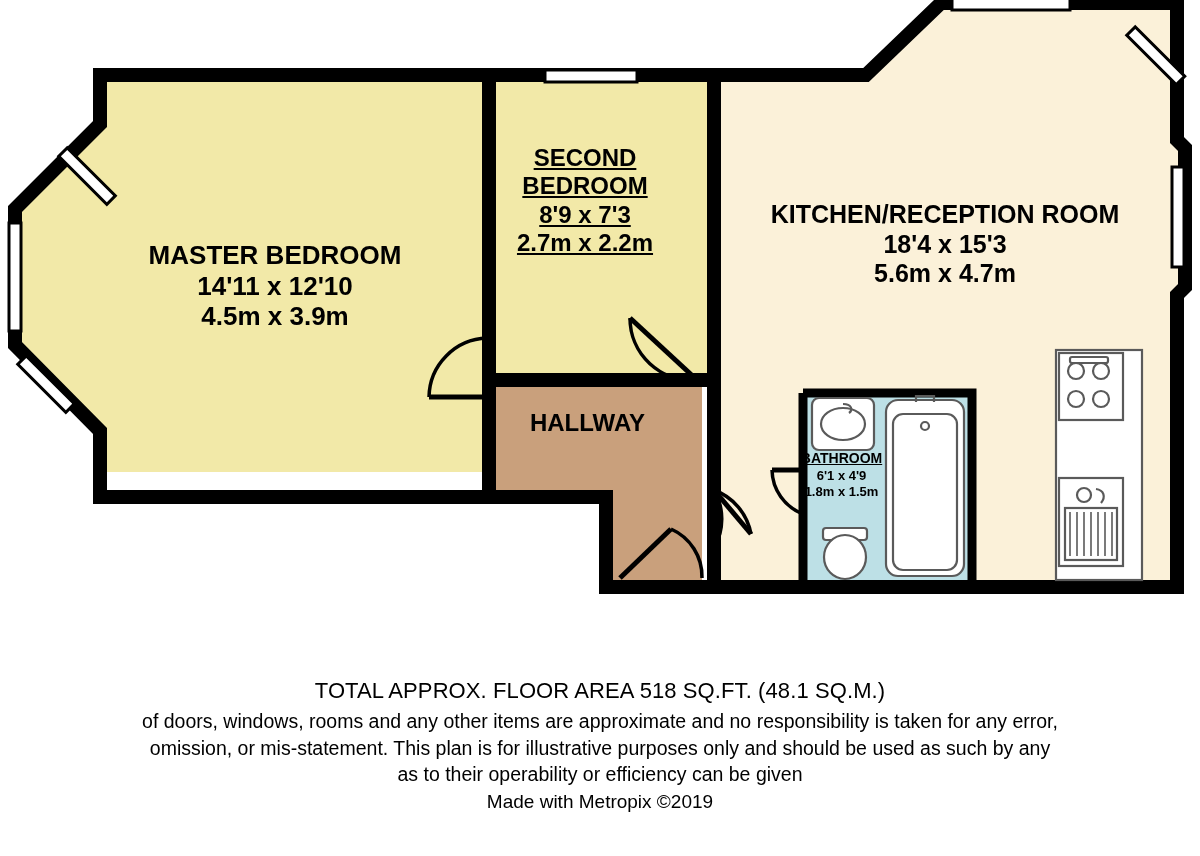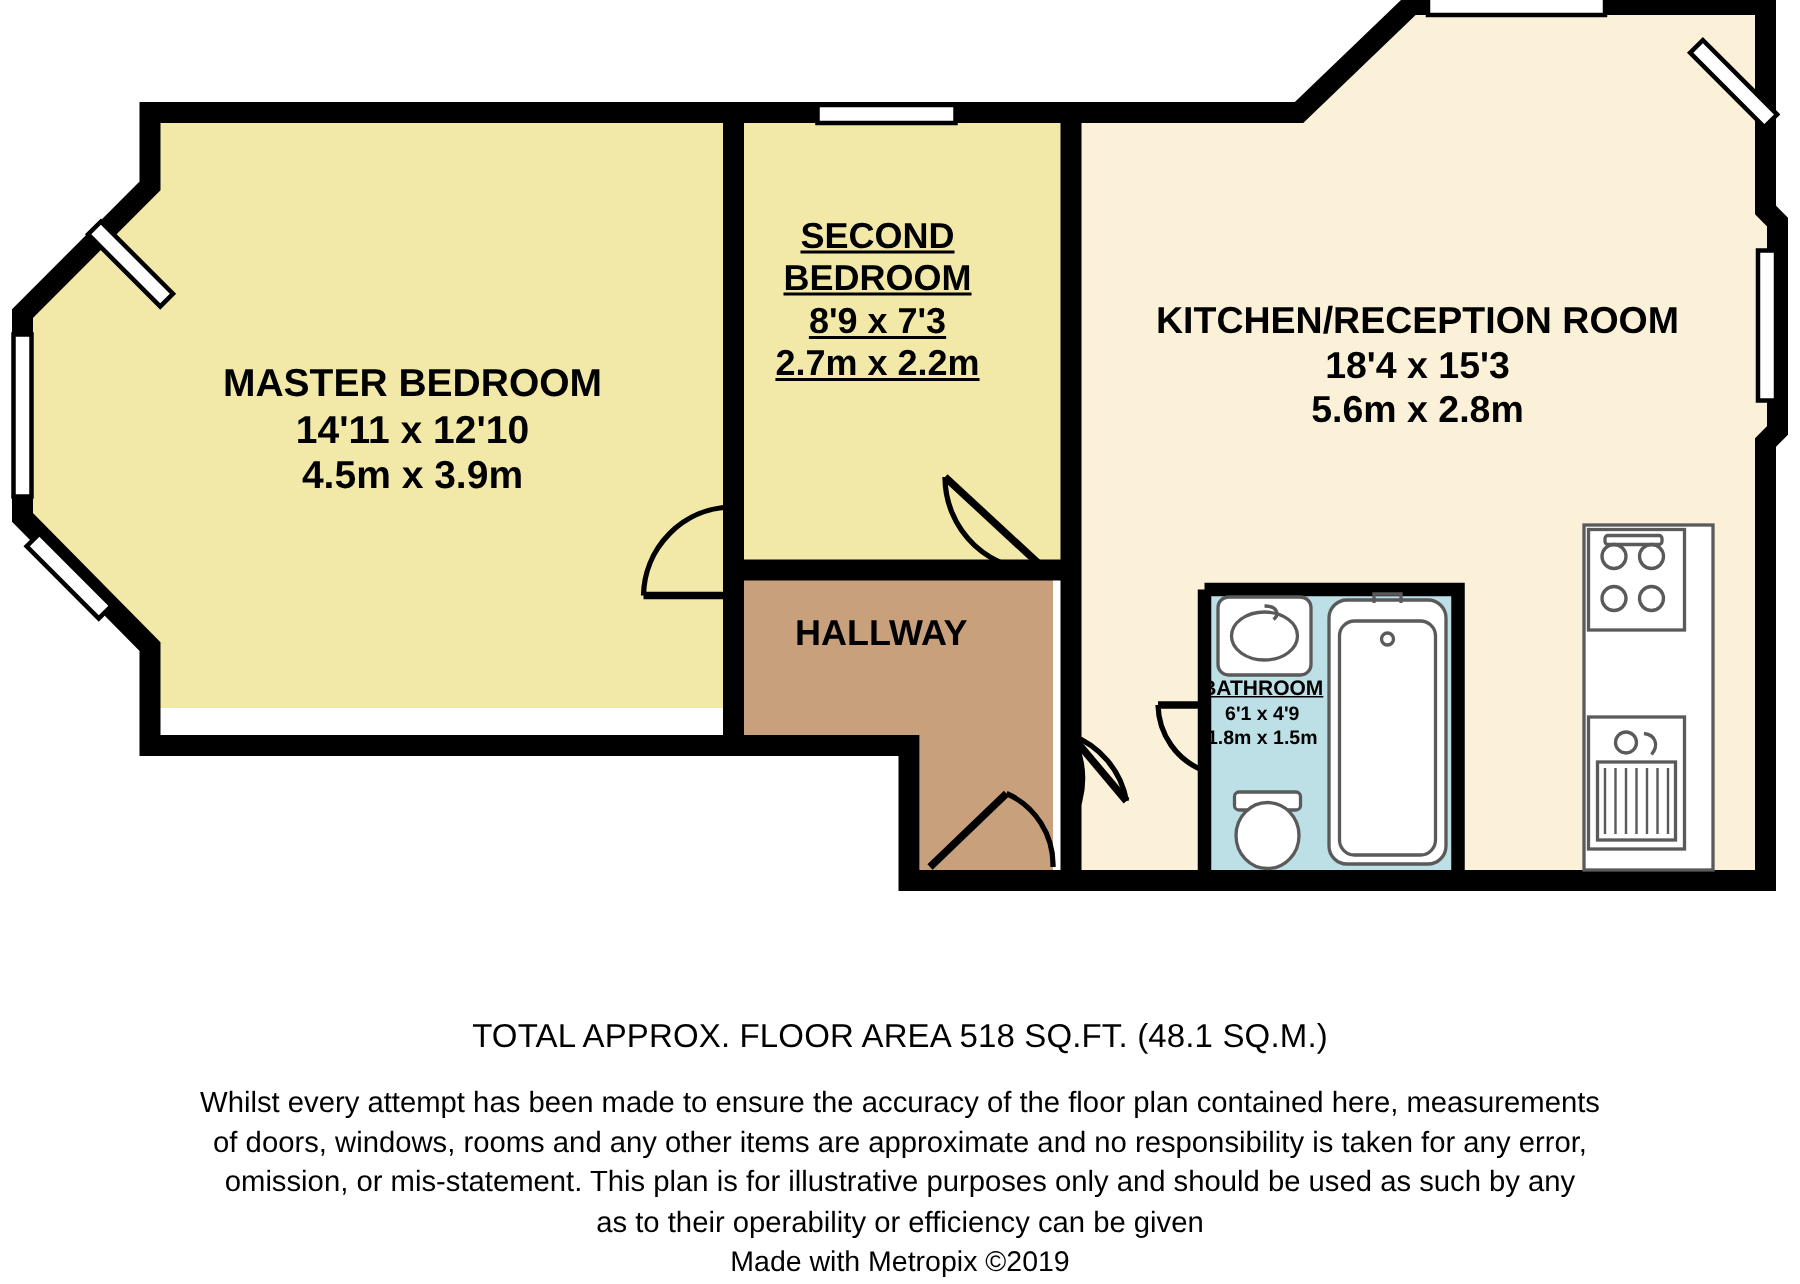--- a/index.html
+++ b/index.html
@@ -75,21 +75,21 @@
     left: 0;
     top: 678px;
     width: 1200px;
     text-align: center;
     color: #000000;
   }
   #footer-total {
     font-family: "Liberation Sans", sans-serif;
     font-size: 22px;
     letter-spacing: 0.1px;
-    margin-bottom: 18px;
+    margin-bottom: 4px;
   }
   #footer-disclaimer {
     font-family: "Liberation Sans", sans-serif;
     font-size: 19.5px;
     line-height: 1.36;
     padding: 0 12px;
   }
   #footer-disclaimer .ln {
     display: block;
   }
@@ -231,35 +231,34 @@
 <div class="roomlabel" id="lbl-second">
   <span class="ln">SECOND</span>
   <span class="ln">BEDROOM</span>
   <span class="ln">8'9 x 7'3</span>
   <span class="ln">2.7m x 2.2m</span>
 </div>
 
 <div class="roomlabel" id="lbl-kitchen">
   <span class="ln">KITCHEN/RECEPTION ROOM</span>
   <span class="ln">18'4 x 15'3</span>
-  <span class="ln">5.6m x 2.8m</span>
+  <span class="ln">5.6m x 4.7m</span>
 </div>
 
 <div class="roomlabel" id="lbl-hallway">
   <span class="ln">HALLWAY</span>
 </div>
 
 <div class="roomlabel" id="lbl-bathroom">
   <span class="ln first">BATHROOM</span>
   <span class="ln">6'1 x 4'9</span>
   <span class="ln">1.8m x 1.5m</span>
 </div>
 
 <div id="footer">
   <div id="footer-total">TOTAL APPROX. FLOOR AREA 518 SQ.FT. (48.1 SQ.M.)</div>
   <div id="footer-disclaimer">
-    <span class="ln">Whilst every attempt has been made to ensure the accuracy of the floor plan contained here, measurements</span>
     <span class="ln">of doors, windows, rooms and any other items are approximate and no responsibility is taken for any error,</span>
     <span class="ln">omission, or mis-statement. This plan is for illustrative purposes only and should be used as such by any</span>
     <span class="ln">as to their operability or efficiency can be given</span>
   </div>
   <div id="footer-credit">Made with Metropix ©2019</div>
 </div>
 
 </body></html>

